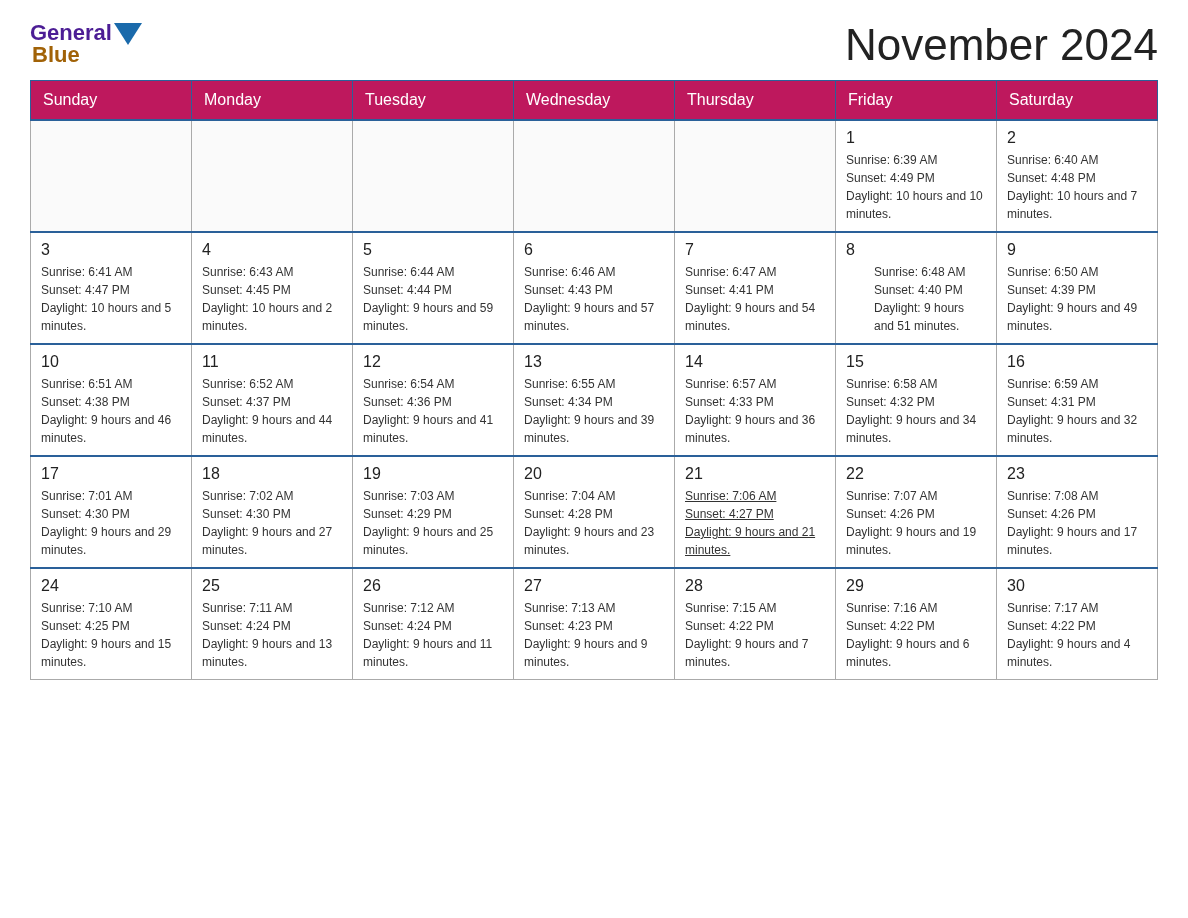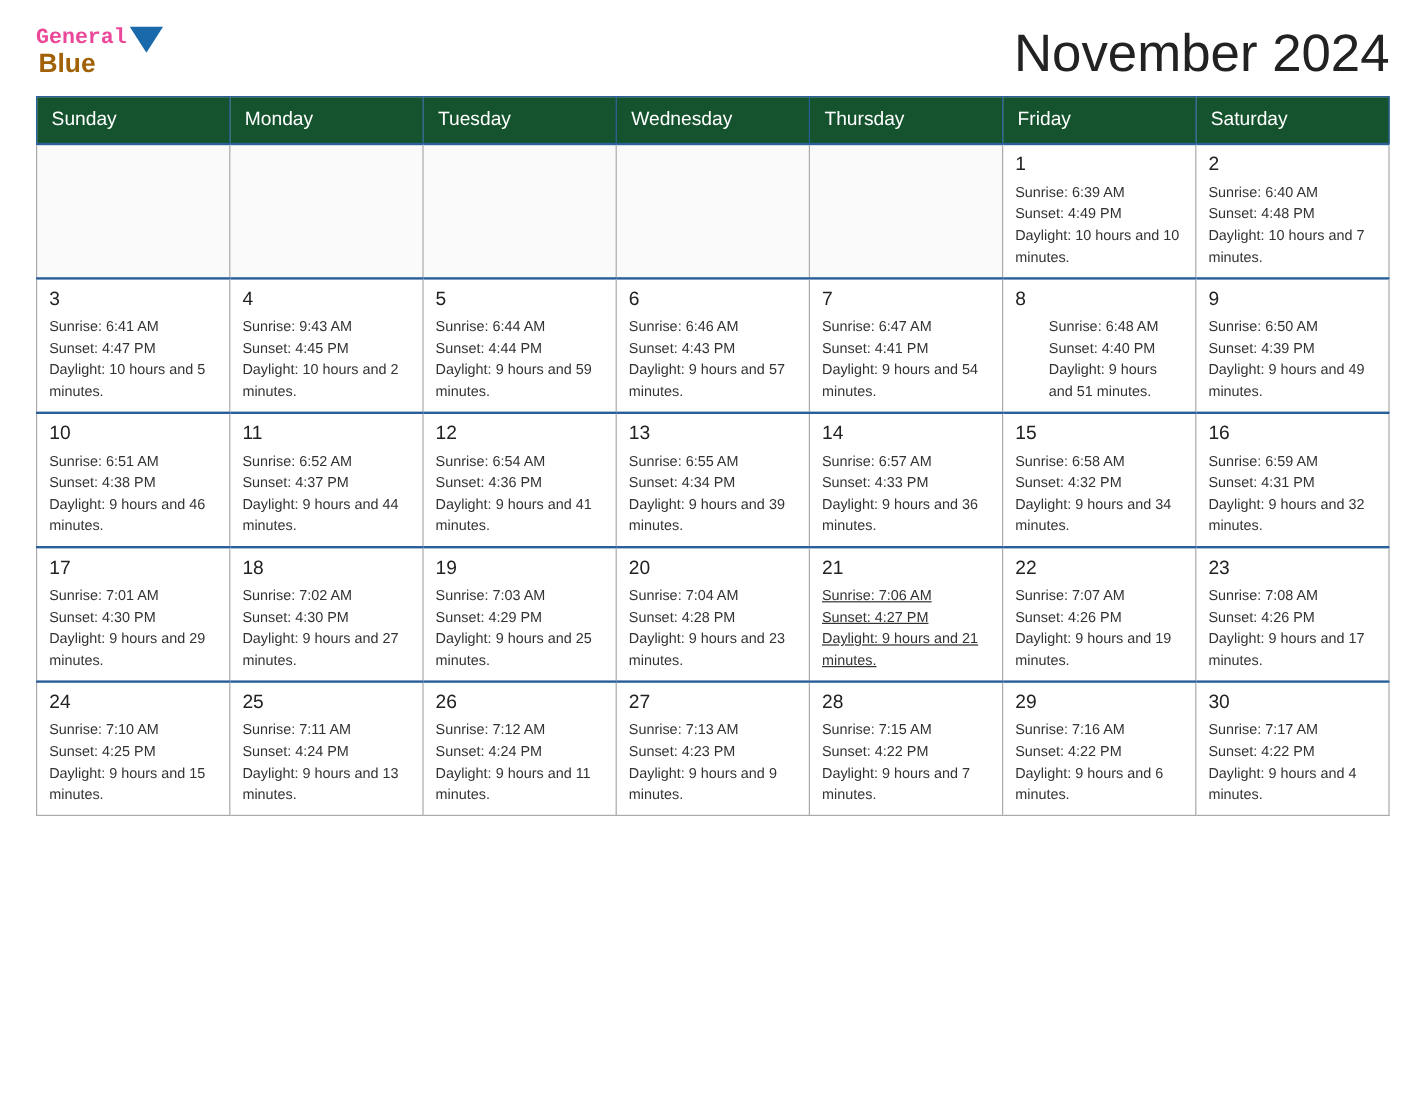--- a/index.html
+++ b/index.html
@@ -15,24 +15,23 @@
       justify-content: space-between;
       align-items: flex-start;
       margin-bottom: 10px;
     }
     .logo {
       display: flex;
       align-items: center;
       gap: 4px;
     }
     .logo-text-general {
-      font-size: 18px;
+      font-size: 22px;
       font-weight: bold;
-      color: #ec4899;
-      font-family: Liberation Mono, monospace;
+      color: #4c1d95;
     }
     .logo-text-blue {
       font-size: 22px;
       font-weight: bold;
       color: #a16207;
     }
     .title-block {
       text-align: right;
     }
     .title-block h1 {
@@ -44,21 +43,21 @@
       font-size: 18px;
       font-weight: normal;
       color: #444;
     }
     .calendar {
       width: 100%;
       border-collapse: collapse;
       border: 1px solid #2a6099;
     }
     .calendar th {
-      background-color: #14532d;
+      background-color: #be185d;
       color: #fff;
       font-size: 16px;
       font-weight: normal;
       padding: 10px 12px;
       text-align: left;
       border: 1px solid #2a6099;
     }
     .calendar td {
       vertical-align: top;
       padding: 8px 10px;
@@ -141,21 +140,21 @@
       </tr>
       <tr class="week-row">
         <td>
           <span class="day-number">3</span>
           <div class="day-info" style="white-space: pre-line;">Sunrise: 6:41 AM
 Sunset: 4:47 PM
 Daylight: 10 hours and 5 minutes.</div>
         </td>
         <td>
           <span class="day-number">4</span>
-          <div class="day-info" style="white-space: pre-line;">Sunrise: 9:43 AM
+          <div class="day-info" style="white-space: pre-line;">Sunrise: 6:43 AM
 Sunset: 4:45 PM
 Daylight: 10 hours and 2 minutes.</div>
         </td>
         <td>
           <span class="day-number">5</span>
           <div class="day-info" style="white-space: pre-line;">Sunrise: 6:44 AM
 Sunset: 4:44 PM
 Daylight: 9 hours and 59 minutes.</div>
         </td>
         <td>

